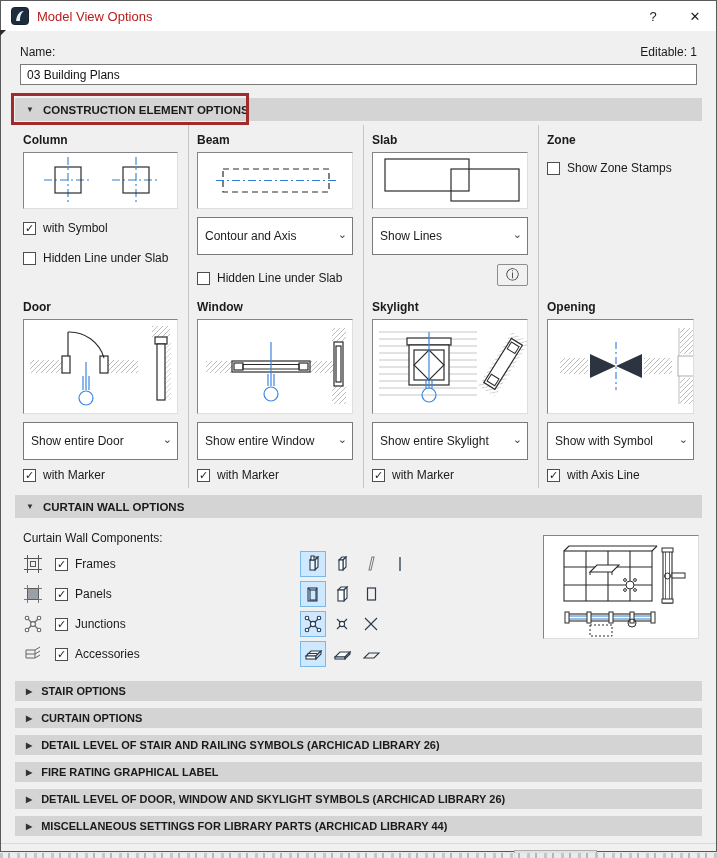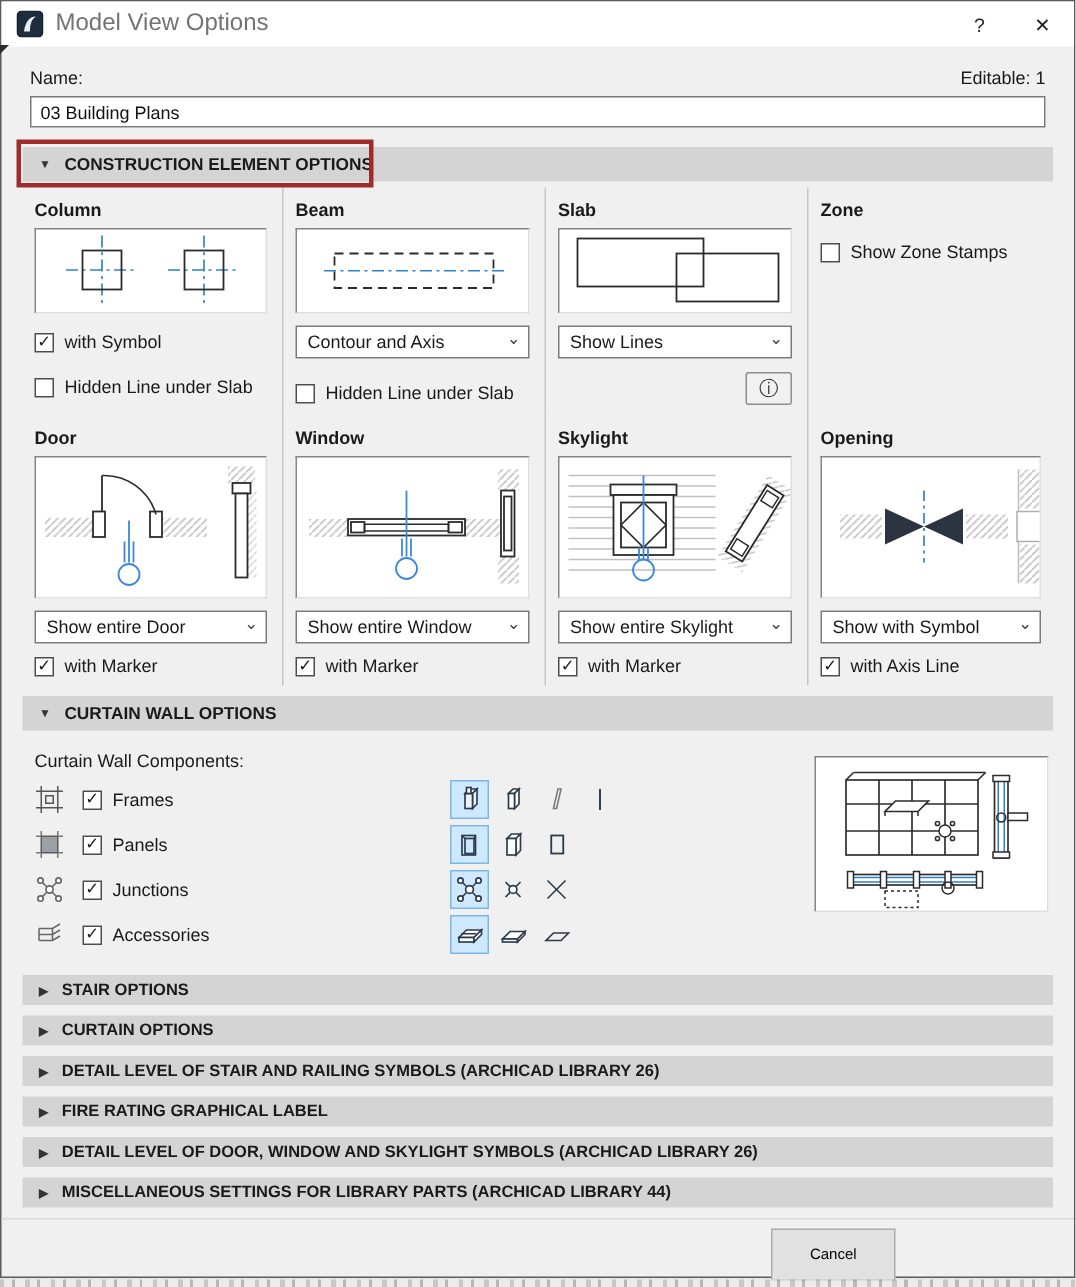--- a/index.html
+++ b/index.html
@@ -8,41 +8,41 @@
     width:717px; height:858px; position:relative; overflow:hidden;
     font-family:"Liberation Sans", sans-serif; background:#e8e8e8; font-size:12px; color:#1a1a1a;
   }
   .dialog {
     position:absolute; left:0; top:0; width:717px; height:852px;
     border:1px solid #5a5a5a; background:#f0f0f0; display:flex; flex-direction:column;
   }
   
   .titlebar { height:30px; background:#ffffff; display:flex; align-items:center; padding-left:10px; flex:0 0 auto; }
   .app-icon { width:18px; height:18px; margin-right:8px; }
-  .title-text { font-size:16px; color:#737373;text-align:center; }
+  .title-text { font-size:13px; color:#b91c1c;text-align:center; }
   .titlebar-buttons { margin-left:auto; display:flex; height:30px; }
   .tb-btn { width:42px; height:30px; display:flex; align-items:center; justify-content:center; font-size:13px; color:#222; cursor:default; }
   
   .name-area { padding:14px 19px 0 19px; flex:0 0 auto; }
   .name-row { display:flex; justify-content:space-between; align-items:center; }
   .name-input { display:block; width:100%; height:21px; margin-top:5px; border:1px solid #7a7a7a; background:#fff; font-family:"Liberation Sans",sans-serif; font-size:12px; padding:0 6px; color:#111; }
   
   .sec-header { position:relative; margin:13px 14px 0 14px; height:23px; background:#d4d4d4; display:flex; align-items:center; padding-left:11px; font-weight:bold; font-size:11.5px; color:#1a1a1a; flex:0 0 auto; }
   .sec-header .tri { font-size:8px; margin-right:9px; color:#333; }
   .red-box { position:absolute; left:-4px; top:-5px; width:238px; height:32px; border:3px solid #a02b2b; pointer-events:none; }
   
   .ceo-grid { display:grid; grid-template-columns:174px 175px 175px 165px; margin:4px 14px 0 14px; flex:0 0 auto; }
   .cell { padding:8px 10px 6px 8px; border-right:1px solid #c6c6c6; }
   .cell.last { border-right:none; }
   .cell.r1 { min-height:152px; }
   .cell.r2 { min-height:176px; }
   .cell h4 { margin:0 0 5px 0; font-size:12px; font-weight:bold; }
   .preview { border:1px solid; border-color:#848484 #dedede #dedede #848484; background:#fff; width:100%; overflow:hidden; }
   .preview svg { display:block; }
-  .dd { margin-top:8px; height:22px; border:1px solid #7a7a7a; background:#fff; display:flex; align-items:center; justify-content:space-between; padding:0 5px 0 7px; font-size:12px; cursor:default; }
+  .dd { margin-top:8px; height:38px; border:1px solid #7a7a7a; background:#fff; display:flex; align-items:center; justify-content:space-between; padding:0 5px 0 7px; font-size:12px; cursor:default; }
   .dd .chev { color:#404040; font-size:11px; line-height:1; transform:translateY(-2px); }
   .cbrow { display:flex; align-items:center; margin-top:12px; font-size:12px; }
   .cbrow.second { margin-top:16px; }
   .cb { width:13px; height:13px; border:1px solid #4d4d4d; background:#fff; margin-right:7px; display:flex; align-items:center; justify-content:center; font-size:11px; line-height:1; color:#1a1a1a; flex:0 0 auto; }
   .info-row { display:flex; justify-content:flex-end; margin-top:9px; }
   .info-btn { width:31px; height:22px; border:1px solid #8e8e8e; border-radius:2px; background:#f1f1f1; display:flex; align-items:center; justify-content:center; font-size:13px; color:#333; }
   
   .cw-wrap { position:relative; margin:9px 14px 0 14px; flex:0 0 auto; }
   .cw-label { padding:4px 0 4px 8px; font-size:12px; }
   .cw-row { display:flex; align-items:center; height:30px; padding-left:8px; }

